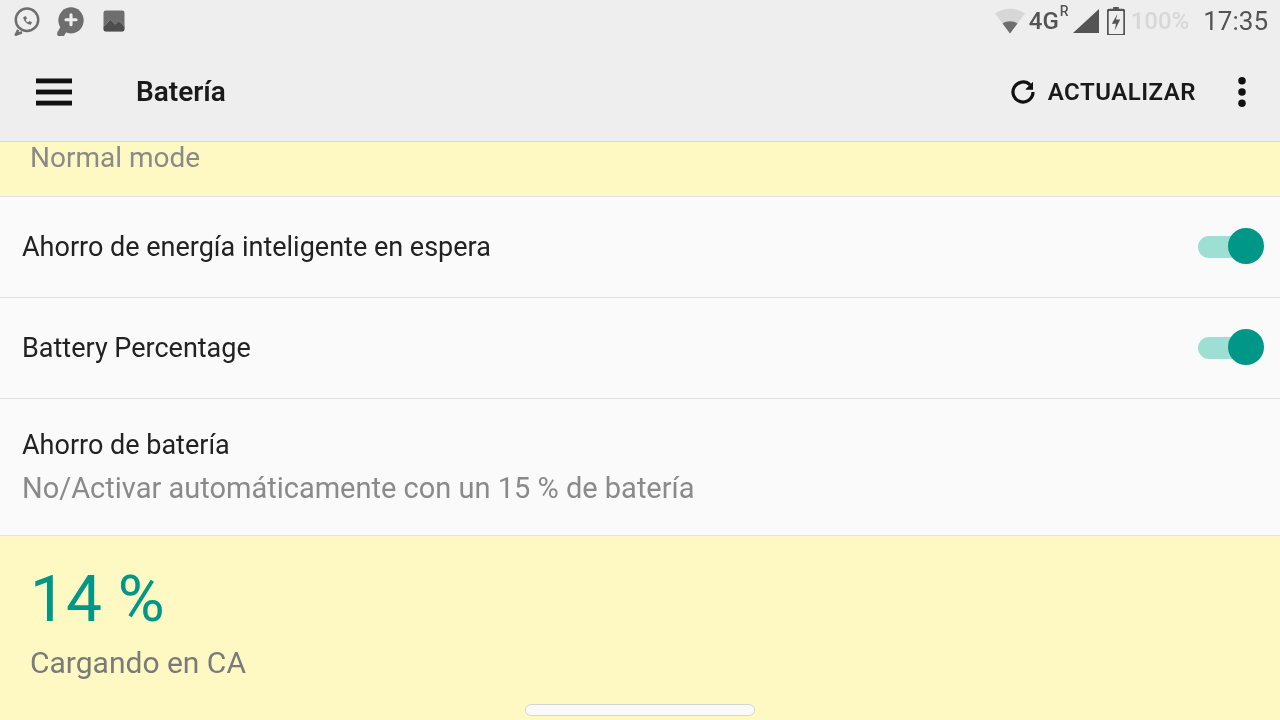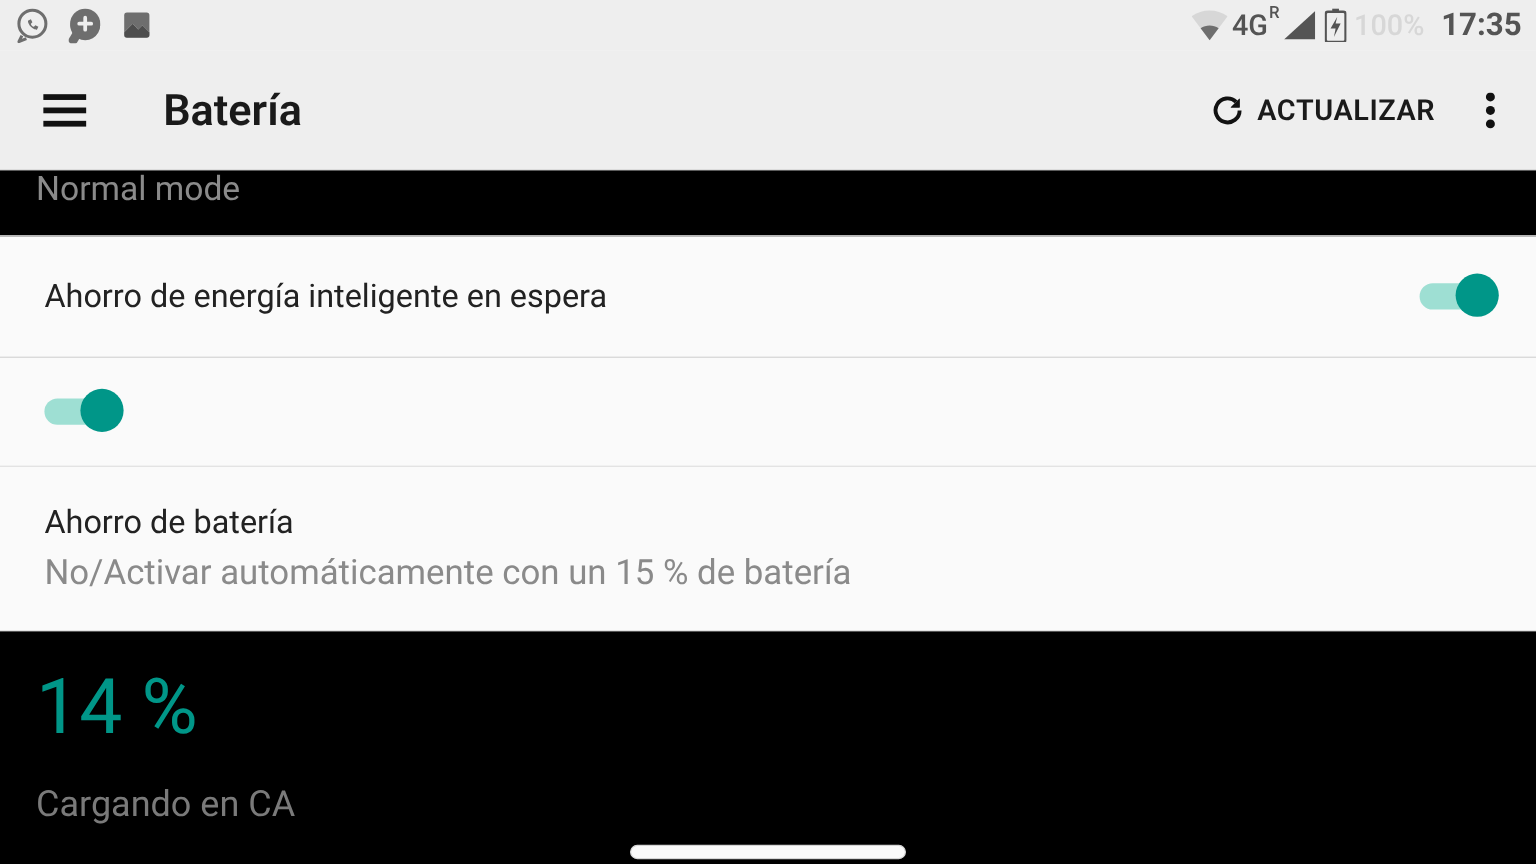--- a/index.html
+++ b/index.html
@@ -10,67 +10,67 @@
     background: #eeeeee;
     display: flex;
     align-items: center;
     justify-content: space-between;
     padding: 0 12px;
     color: #6e6e6e;
   }
   .status-left { display: flex; align-items: center; gap: 14px; }
   .status-right { display: flex; align-items: center; gap: 4px; }
   .status-right .pct { color: #d7d7d7; font-size: 24px; font-weight: 500; margin-left: 2px; }
-  .status-right .time { color: #545454; font-size: 26px; font-weight: 700; margin-left: 10px; }
+  .status-right .time { color: #545454; font-size: 26px; font-weight: 400; margin-left: 10px; }
   .net-label { font-size: 24px; font-weight: 500; color: #545454; display:flex; align-items:flex-start; }
   .net-label sup { font-size: 14px; position: relative; top: -4px; margin-left:1px; }
 
   
   .app-bar {
     height: 100px;
     background: #eeeeee;
     display: flex;
     align-items: center;
     padding: 0 28px 0 36px;
     border-bottom: 1px solid #d8d8d8;
   }
   .app-bar .title {
-    font-size: 36px;
+    font-size: 28px;
     font-weight: 600;
     color: #1a1a1a;
     margin-left: 64px;
   }
   .app-bar .spacer { flex: 1; }
   .refresh-btn {
     display: flex;
     align-items: center;
     gap: 10px;
     color: #1a1a1a;
     font-size: 24px;
     font-weight: 600;
     letter-spacing: 0.5px;
     cursor: pointer;
     margin-right: 36px;
   }
   .more-btn { cursor: pointer; padding: 6px; }
 
   
-  .content { background: #000000; height: 578px; overflow: hidden; }
+  .content { background: #fef9c3; height: 578px; overflow: hidden; }
   .partial-sub {
     padding: 0 30px 24px 30px;
     font-size: 28px;
     color: #8a8a8a;
     border-bottom: 1px solid #e3e3e3;
     line-height: 1;
     padding-top: 2px;
   }
   .row {
     display: flex;
     align-items: center;
-    padding: 34px 37px;
+    padding: 34px 22px;
     border-bottom: 1px solid #e3e3e3;
     background: #fafafa;
   }
   .row .label { font-size: 27px; color: #222; flex: 1; }
   .row .sub { font-size: 29px; color: #8a8a8a; margin-top: 10px; }
   .row-col { flex-direction: column; align-items: flex-start; justify-content: space-between; }
   .row-col .label { margin-bottom: 0; }
 
   
   .toggle {
@@ -94,21 +94,21 @@
     padding: 26px 30px 4px 30px;
   }
   .big-pct .val {
     font-size: 64px;
     color: #009688;
     font-weight: 400;
   }
   .big-pct .sub {
     font-size: 30px;
     color: #7a7a7a;
-    margin-top: 26px;
+    margin-top: 8px;
   }
 
   
   .home-indicator {
     position: absolute;
     bottom: 4px;
     left: 50%;
     transform: translateX(-50%);
     width: 230px;
     height: 12px;
@@ -211,20 +211,21 @@
   <div class="partial-sub">Normal mode</div>
 
   <div class="row">
     <div class="label">Ahorro de energía inteligente en espera</div>
     <div class="toggle">
       <div class="thumb"></div>
     </div>
   </div>
 
   <div class="row">
+    <div class="label">Battery Percentage</div>
     <div class="toggle">
       <div class="thumb"></div>
     </div>
   </div>
 
   <div class="row row-col" style="padding-top:30px; padding-bottom:30px;">
     <div class="label">Ahorro de batería</div>
     <div class="sub">No/Activar automáticamente con un 15 % de batería</div>
   </div>
 

